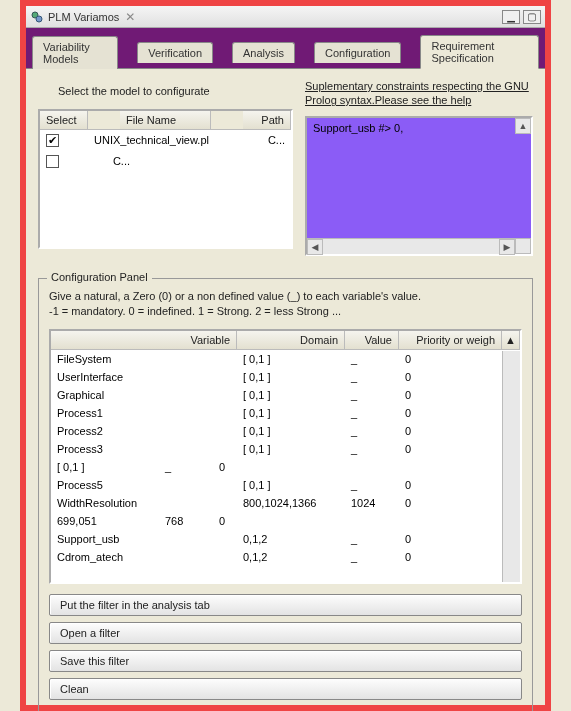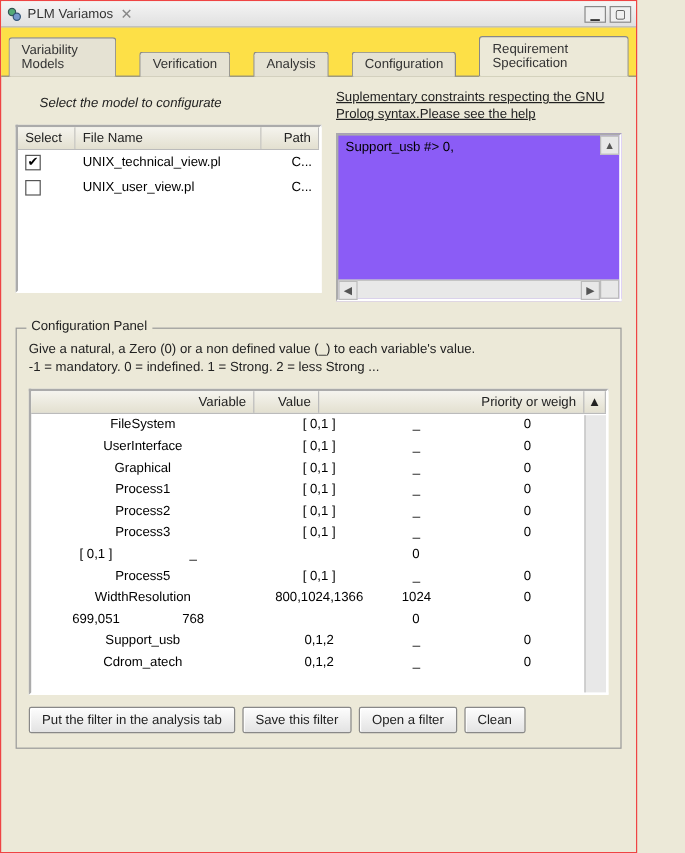--- a/index.html
+++ b/index.html
@@ -1,34 +1,34 @@
 <!DOCTYPE html>
 <html><head>
 <meta charset="utf-8">
 <style>
   * { box-sizing: border-box; font-family: Tahoma, Arial, sans-serif; font-size: 11px; }
   body { margin: 0; background: #ece9d8; width: 571px; height: 711px; overflow: hidden; }
-  .window { width: 531px; height: 711px; border: 1px solid #ef4444; background: #ece9d8; position: relative; }
+  .window { width: 531px; height: 711px; border: 6px solid #ef4444; background: #ece9d8; position: relative; margin-left: 20px; }
   .titlebar { height: 22px; background: linear-gradient(#f5f5f5,#e0e0e0); border-bottom: 1px solid #aaa; display: flex; align-items: center; padding: 0 4px; }
   .titlebar .icon { width: 14px; height: 14px; margin-right: 4px; display:flex; align-items:center; justify-content:center; }
   .titlebar .title { flex: 0 0 auto; color: #333; }
   .titlebar .close-tab { margin-left: 6px; color: #888; font-size: 12px; cursor: pointer; }
   .titlebar .spacer { flex: 1; }
   .titlebar .winbtn { width: 18px; height: 14px; border: 1px solid #888; margin-left: 3px; background: #f0f0f0; display:flex; align-items:center; justify-content:center; font-size:10px; color:#333; cursor:pointer; }
-  .tabstrip { display: flex; align-items: flex-end; padding: 6px 6px 0 6px; border-bottom: 1px solid #888; background: #fde047; gap: 19px; }
+  .tabstrip { display: flex; align-items: center; padding: 6px 6px 0 6px; border-bottom: 1px solid #888; background: #701a75; gap: 19px; }
   .tab { padding: 4px 10px; border: 1px solid #888; border-bottom: none; background: #e5e2d3; margin-right: 0px; border-radius: 3px 3px 0 0; cursor: pointer; color:#333; position: relative; top: 1px; }
   .tab.active { background: #ece9d8; border-bottom: 1px solid #ece9d8; font-weight: normal; z-index: 2; }
   .content { padding: 10px 12px; }
   .row1 { display: flex; gap: 12px; }
   .left { flex: 0 0 255px; }
   .right { flex: 1; }
-  .section-label { margin: 6px 0 12px 20px; color: #222; font-style: italic; }
+  .section-label { margin: 6px 0 12px 20px; color: #222; }
   .right-label { margin: 0 0 8px 0; color: #222; text-align: left; line-height: 1.3; text-decoration: underline; }
   .filetable { border: 2px inset #fff; background: #fff; height: 140px; overflow: hidden; }
-  .ft-head { display: flex; background: #ece9d8; border-bottom: 1px solid #bbb; }
+  .ft-head { display: flex; background: #ece9d8; border-bottom: 1px solid #bbb; gap: 32px; }
   .ft-head div { padding: 3px 6px; border-right: 1px solid #bbb; color:#222; background: linear-gradient(#f5f4ee,#e3e0d0); }
   .ft-col-select { width: 48px; }
   .ft-col-name { flex: 1; }
   .ft-col-path { width: 48px; text-align: right; }
   .ft-row { display: flex; padding: 2px 0; }
   .ft-row .cell { padding: 2px 6px; }
   .chk { width: 13px; height: 13px; border: 1px solid #555; display: inline-flex; align-items:center; justify-content:center; background:#fff; font-size:11px; line-height:11px; color:#000; }
   .textarea-wrap { position: relative; border: 2px inset #fff; background:#8b5cf6; height: 140px; }
   .textarea-inner { padding: 4px 6px; height: calc(100% - 16px); overflow: hidden; }
   .hscroll { position: absolute; bottom:0; left:0; right:16px; height:16px; background:#e8e8e8; border-top:1px solid #bbb; display:flex; justify-content:space-between; }
@@ -40,24 +40,24 @@
   .helptext { color: #222; line-height: 1.4; margin-bottom: 10px; }
   .vartable-wrap { border: 2px inset #fff; background:#fff; height: 255px; position: relative; }
   .vt-head { display:flex; background: linear-gradient(#f5f4ee,#e3e0d0); border-bottom:1px solid #bbb; }
   .vt-head div { padding:3px 6px; border-right:1px solid #bbb; color:#222;text-align:right; }
   .vt-col-var { width: 186px; }
   .vt-col-dom { width: 108px; }
   .vt-col-val { width: 54px; }
   .vt-col-pri { flex:1; }
   .vt-col-scroll { width: 18px; border-right:none; display:flex; align-items:center; justify-content:center; }
   .vt-body { overflow:hidden; }
-  .vt-row { display:flex; padding: 1px 0; text-align: center; }
+  .vt-row { display:flex; padding: 1px 0; }
   .vt-row div { padding: 2px 6px; }
   .vscroll-right { position:absolute; right:0; top:20px; bottom:0; width:18px; background:#e8e8e8; border-left:1px solid #bbb; }
-  .btnrow { display:flex; gap:6px; margin-top:10px; }
+  .btnrow { display:flex; gap:6px; margin-top:10px;flex-direction:column; }
   .btn { padding: 4px 10px; border:1px solid #888; background: linear-gradient(#fdfdfd,#e3e3e3); cursor:pointer; color:#222; border-radius:2px; box-shadow: 1px 1px 0 #fff inset; }
 </style>
 </head>
 <body>
 
 <div class="window">
   <div class="titlebar">
     <span class="icon">
       <svg width="12" height="12" viewBox="0 0 12 12">
           <circle cx="4" cy="4" r="3" fill="#5a7" stroke="#355"></circle>
@@ -89,21 +89,20 @@
             <div class="ft-col-name">File Name</div>
             <div class="ft-col-path">Path</div>
           </div>
           <div class="ft-row">
             <div class="cell ft-col-select"><span class="chk">✔</span></div>
             <div class="cell ft-col-name">UNIX_technical_view.pl</div>
             <div class="cell ft-col-path">C...</div>
           </div>
           <div class="ft-row">
             <div class="cell ft-col-select"><span class="chk"></span></div>
-            <div class="cell ft-col-name">UNIX_user_view.pl</div>
             <div class="cell ft-col-path">C...</div>
           </div>
         </div>
       </div>
       <div class="right">
         <div class="right-label">Suplementary constraints respecting the GNU Prolog syntax.Please see the help</div>
         <div class="textarea-wrap">
           <div class="textarea-inner">Support_usb #&gt; 0,</div>
           <div class="vscroll-top sbtn">▲</div>
           <div class="vscroll-bot sbtn"></div>
@@ -118,20 +117,21 @@
     <div class="fieldset">
       <div class="legend">Configuration Panel</div>
       <div class="helptext">
         <div>Give a natural, a Zero (0) or a non defined value (_) to each variable's value.</div>
         <div>-1 = mandatory. 0 = indefined. 1 = Strong. 2 = less Strong ...</div>
       </div>
 
       <div class="vartable-wrap">
         <div class="vt-head">
           <div class="vt-col-var">Variable</div>
+          <div class="vt-col-dom">Domain</div>
           <div class="vt-col-val">Value</div>
           <div class="vt-col-pri">Priority or weigh</div>
           <div class="vt-col-scroll">▲</div>
         </div>
         <div class="vt-body" id="vt-body">
             <div class="vt-row">
               <div class="vt-col-var">FileSystem</div>
               <div class="vt-col-dom">[ 0,1 ]</div>
               <div class="vt-col-val">_</div>
               <div class="vt-col-pri">0</div>
@@ -199,19 +199,19 @@
               <div class="vt-col-dom">0,1,2</div>
               <div class="vt-col-val">_</div>
               <div class="vt-col-pri">0</div>
             </div>
           </div>
         <div class="vscroll-right"></div>
       </div>
 
       <div class="btnrow">
         <div class="btn">Put the filter in the analysis tab</div>
+        <div class="btn">Open a filter</div>
         <div class="btn">Save this filter</div>
-        <div class="btn">Open a filter</div>
         <div class="btn">Clean</div>
       </div>
     </div>
   </div>
 </div>
 
 </body></html>

